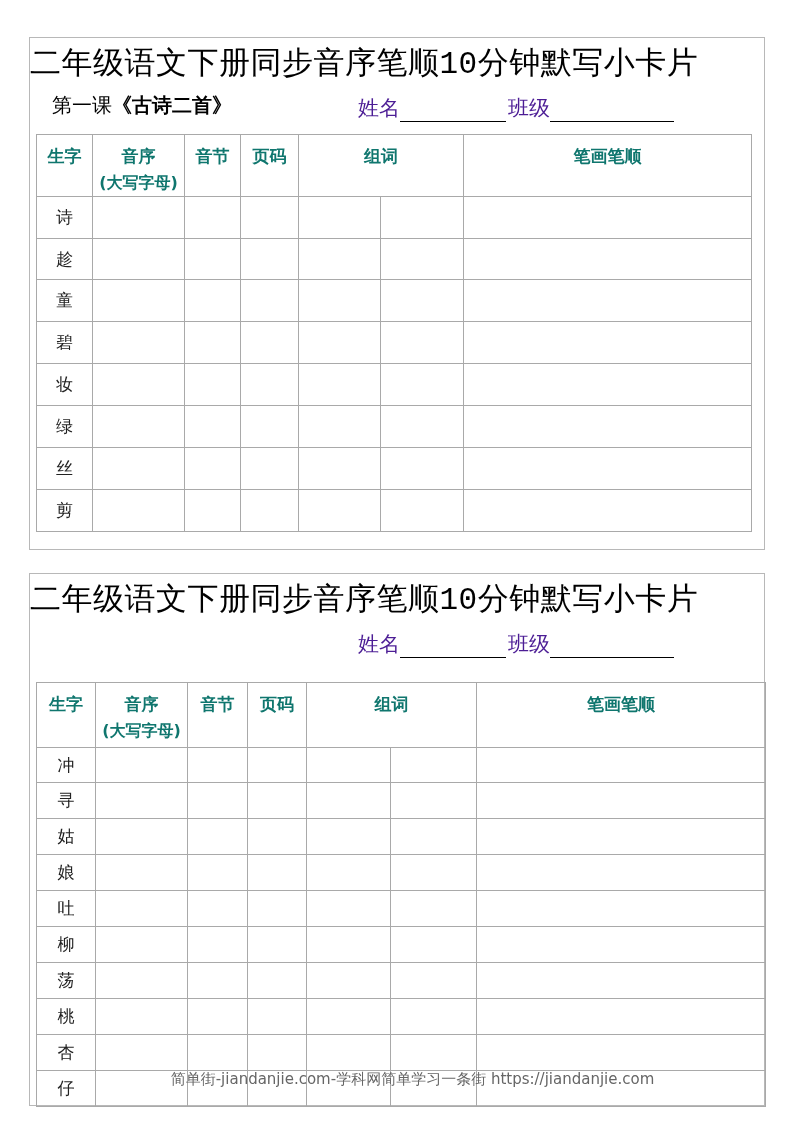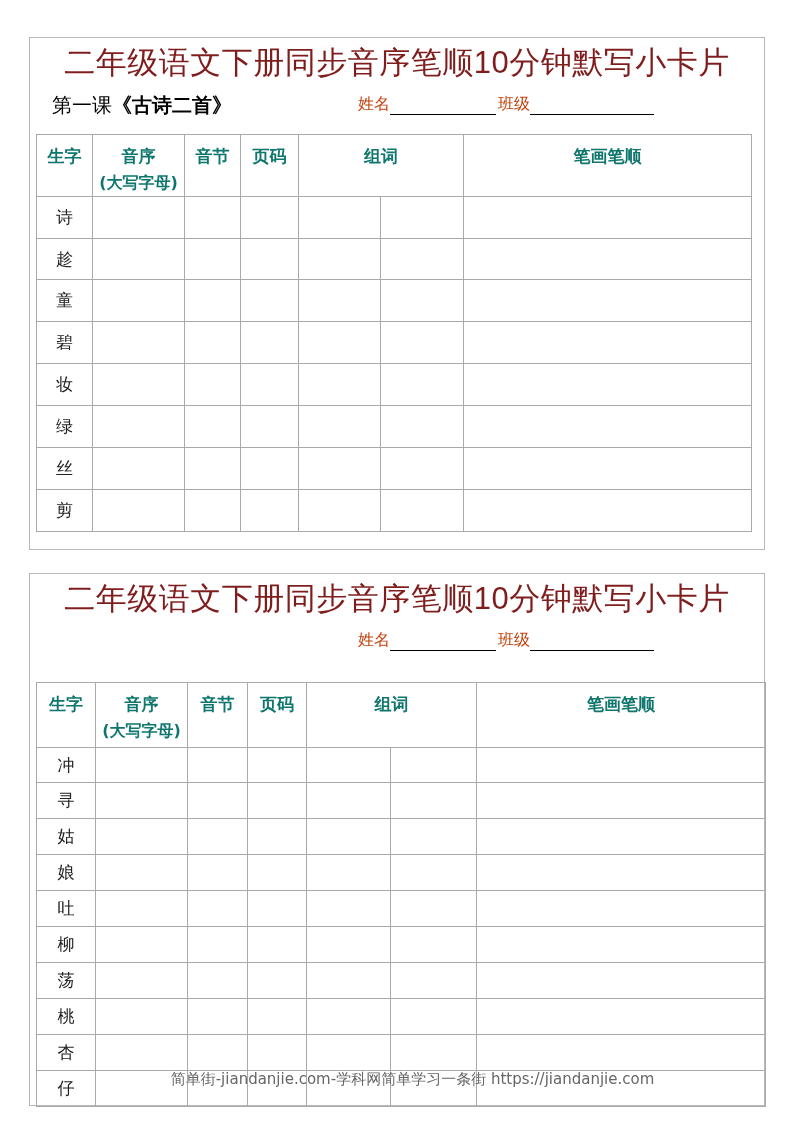--- a/index.html
+++ b/index.html
@@ -1,24 +1,24 @@
 <!DOCTYPE html>
 <html><head>
 <meta charset="utf-8">
 <style>
   html, body { margin:0; padding:0; background:#ffffff; }
   body { width:793px; height:1122px; position:relative; overflow:hidden;
          font-family:"DejaVu Sans","Liberation Sans",sans-serif; color:#111; }
   .card { position:absolute; border:1px solid #b8b8b8; background:#fff; box-sizing:border-box; }
-  .title { position:absolute; left:0; right:0; text-align:center;
-           font-family:Liberation Sans, sans-serif; font-size:31px; letter-spacing:0.5px; color:#7f1d1d; white-space:nowrap; }
+  .title { position:absolute; left:0; right:0; text-align:left;
+           font-family:Liberation Mono, monospace; font-size:31px; letter-spacing:0.5px; color:#000000; white-space:nowrap; }
   .lesson { position:absolute; font-size:20px; white-space:nowrap; color:#000; }
   .lesson .lb { font-weight:normal; }
   .lesson .ln { font-family:"DejaVu Serif","Liberation Serif",serif;font-weight:bold; }
-  .fields { position:absolute; font-family:"DejaVu Serif","Liberation Serif",serif; font-size:16px; white-space:nowrap; color:#c2410c; display:flex; align-items:flex-end; }
+  .fields { position:absolute; font-family:"DejaVu Serif","Liberation Serif",serif; font-size:21px; white-space:nowrap; color:#4c1d95; display:flex; align-items:flex-end; }
   .blank { display:inline-block; border-bottom:1px solid #000; height:18px; margin-right:2px; }
   table.grid { position:absolute; border-collapse:collapse; table-layout:fixed; }
   table.grid td, table.grid th { border:1px solid #a9a9a9; padding:0; box-sizing:border-box; }
   table.grid th { font-weight:bold; font-size:17px; vertical-align:top; padding-top:10px; color:#0f766e; }
   table.grid th .sub { display:block; font-size:16px; margin-top:5px; font-weight:bold; }
   table.grid td.char { text-align:center; font-size:17px; color:#222; }
   .footer { position:absolute; left:16px; width:793px; top:1070px; text-align:center; font-size:15px; color:#666; white-space:nowrap; }
 </style>
 </head>
 <body>

